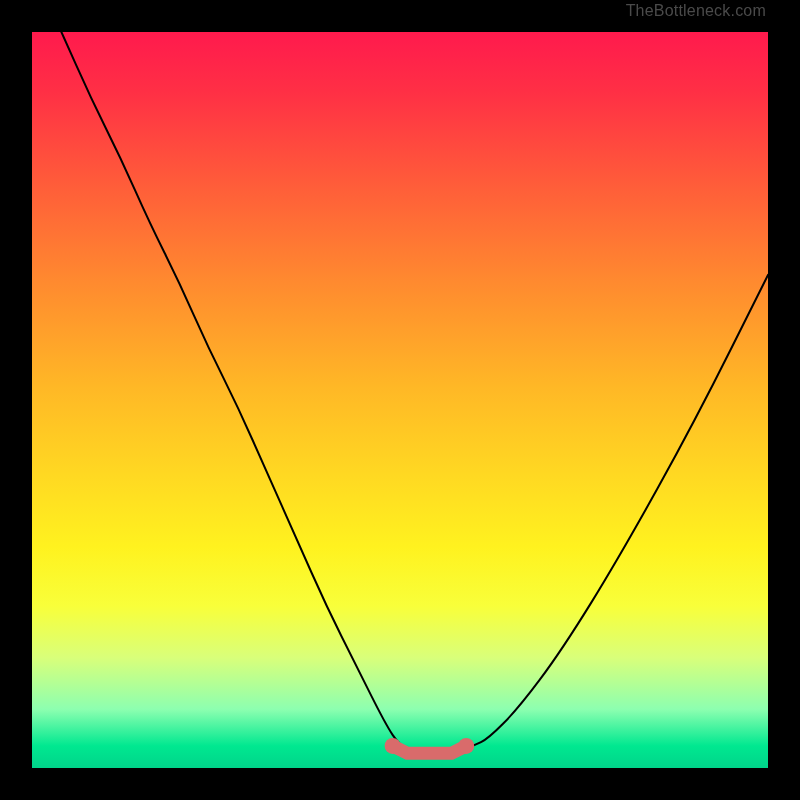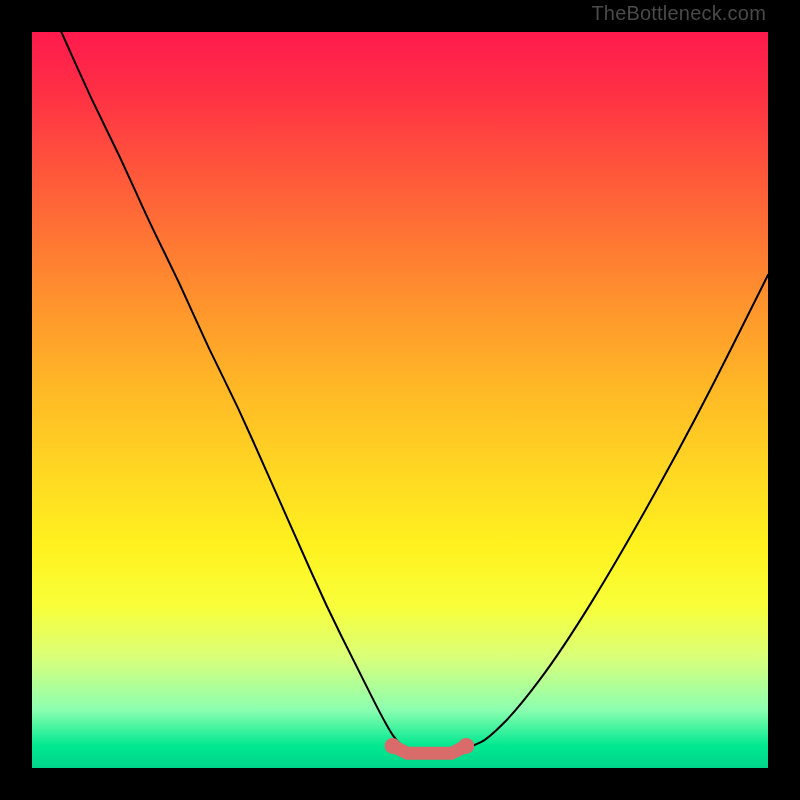--- a/index.html
+++ b/index.html
@@ -41,21 +41,21 @@
       #8dffb0 92%,
       #00e890 97%,
       #00d48a 100%
     );
   }
   .watermark {
     position: absolute;
     top: 2px;
     right: 34px;
     color: #4a4a4a;
-    font-size: 20px;
+    font-size: 16px;
     font-weight: 500;
     letter-spacing: 0.2px;
     user-select: none;
   }
   svg.curves {
     position: absolute;
     left: 0; top: 0;
     width: 736px;
     height: 736px;
   }

